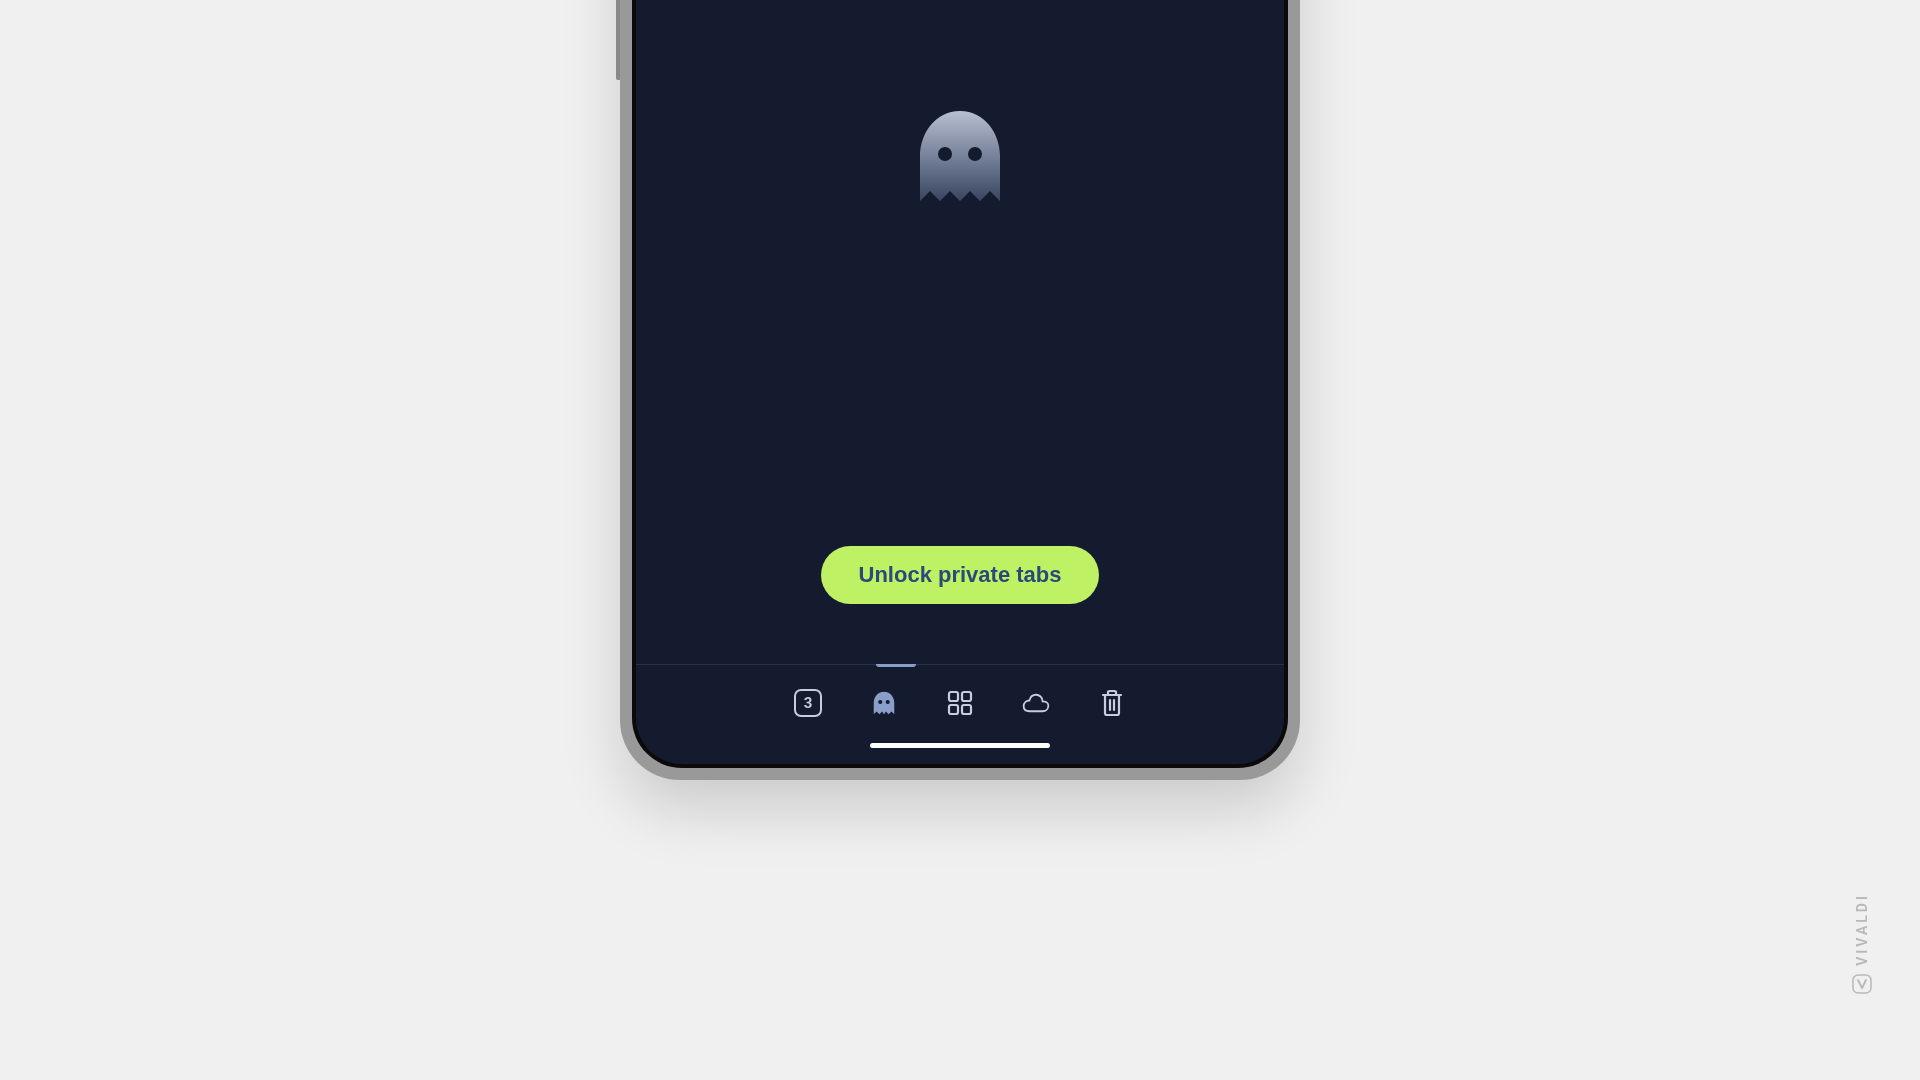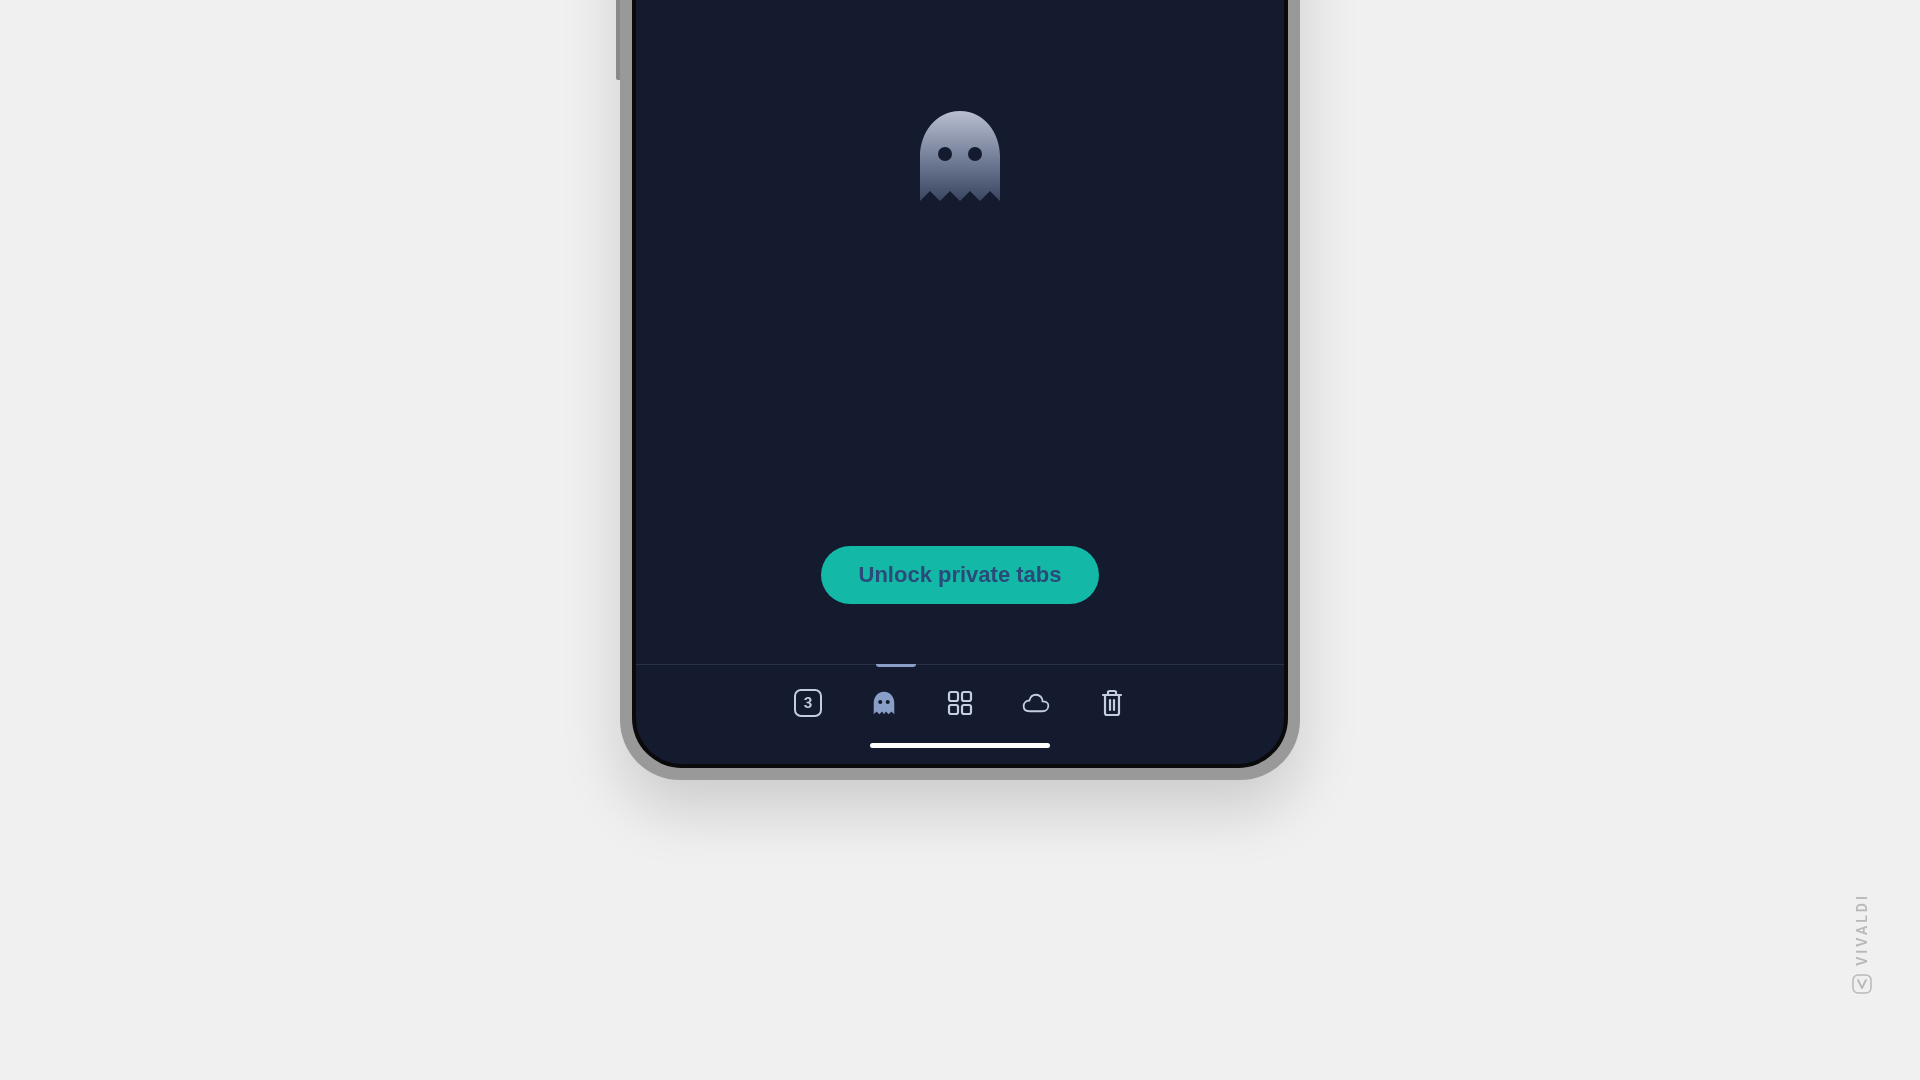--- a/index.html
+++ b/index.html
@@ -68,21 +68,21 @@
       padding-top: 350px;
       padding-bottom: 60px;
     }
     
     .ghost-large {
       width: 100px;
       height: 110px;
     }
     
     .unlock-button {
-      background: #14b8a6;
+      background: #bef264;
       color: #2a4a7a;
       font-size: 22px;
       font-weight: 600;
       padding: 16px 38px;
       border-radius: 40px;
       border: none;
       cursor: pointer;
     }
     
     .bottom-section {

